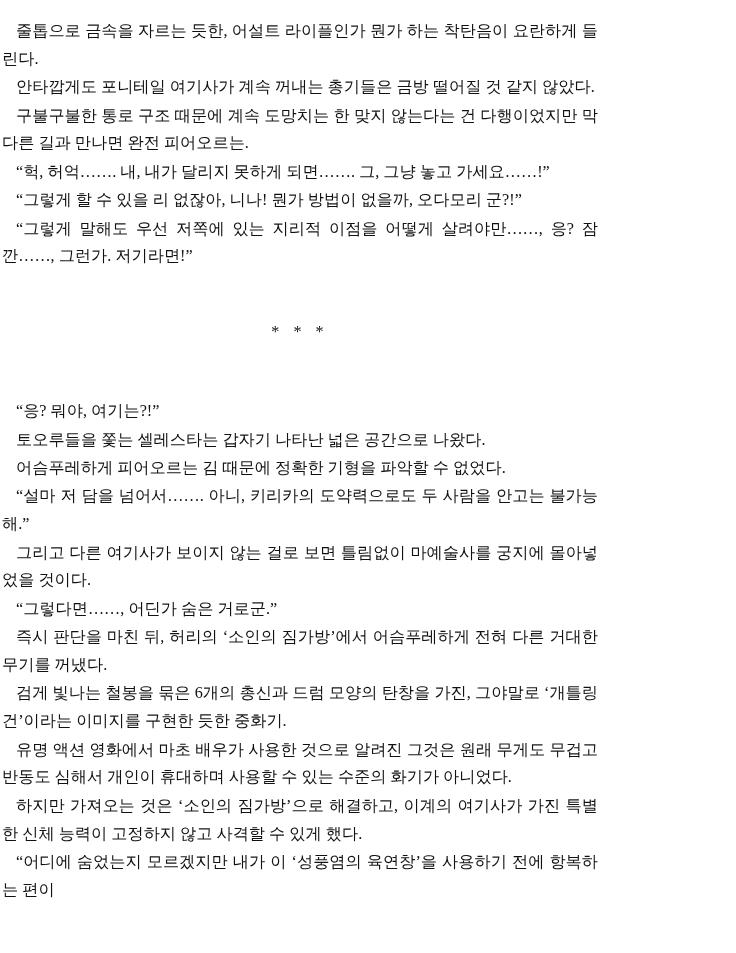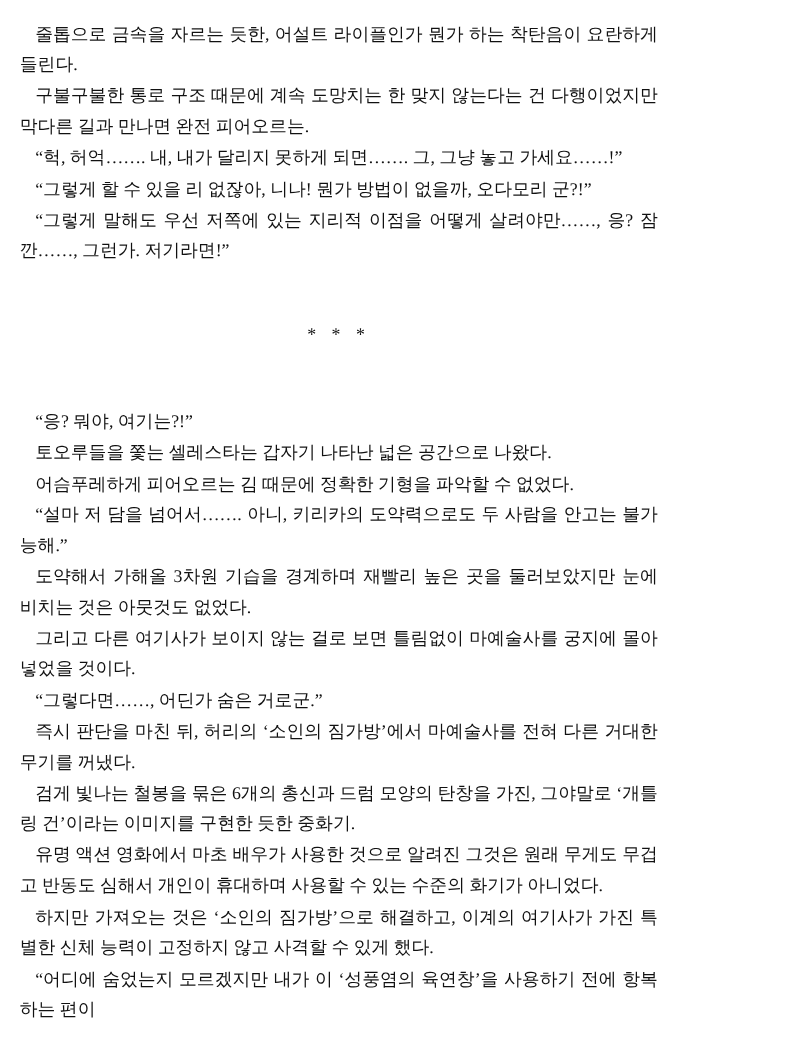--- a/index.html
+++ b/index.html
@@ -10,21 +10,21 @@
   body {
     width: 736px;
     min-height: 953px;
     font-family: "Liberation Serif", "DejaVu Serif", serif;
     color: #111111;
   }
   .page {
     width: 616px;
     min-height: 953px;
     box-sizing: border-box;
-    padding: 10px 18px 0 18px;
+    padding: 10px 18px 0 2px;
     background: #ffffff;
   }
   .block {
     font-size: 16.2px;
     line-height: 1.72;
     text-align: justify;
     text-justify: inter-character;
     word-break: break-all;
     margin: 0 0 0.5px 0;
   }
@@ -47,36 +47,36 @@
 </style>
 </head>
 <body>
 
 <div class="page">
 
   <div class="spacer-top"></div>
 
   <div>
     <p class="block indent">줄톱으로 금속을 자르는 듯한, 어설트 라이플인가 뭔가 하는 착탄음이 요란하게 들린다.</p>
+    <p class="block indent">안타깝게도 포니테일 여기사가 계속 꺼내는 총기들은 금방 떨어질 것 같지 않았다.</p>
     <p class="block indent">구불구불한 통로 구조 때문에 계속 도망치는 한 맞지 않는다는 건 다행이었지만 막다른 길과 만나면 완전 피어오르는.</p>
     <p class="block quote">“헉, 허억……. 내, 내가 달리지 못하게 되면……. 그, 그냥 놓고 가세요……!”</p>
     <p class="block quote">“그렇게 할 수 있을 리 없잖아, 니나! 뭔가 방법이 없을까, 오다모리 군?!”</p>
     <p class="block quote">“그렇게 말해도 우선 저쪽에 있는 지리적 이점을 어떻게 살려야만……, 응? 잠깐……, 그런가. 저기라면!”</p>
   </div>
 
   <div class="divider">* * *</div>
 
   <div>
     <p class="block quote">“응? 뭐야, 여기는?!”</p>
     <p class="block indent">토오루들을 쫓는 셀레스타는 갑자기 나타난 넓은 공간으로 나왔다.</p>
     <p class="block indent">어슴푸레하게 피어오르는 김 때문에 정확한 기형을 파악할 수 없었다.</p>
     <p class="block quote">“설마 저 담을 넘어서……. 아니, 키리카의 도약력으로도 두 사람을 안고는 불가능해.”</p>
-    <p class="block indent">도약해서 가해올 3차원 기습을 경계하며 재빨리 높은 곳을 둘러보았지만 눈에 비치는 것은 아뭇것도 없었다.</p>
     <p class="block indent">그리고 다른 여기사가 보이지 않는 걸로 보면 틀림없이 마예술사를 궁지에 몰아넣었을 것이다.</p>
     <p class="block quote">“그렇다면……, 어딘가 숨은 거로군.”</p>
-    <p class="block indent">즉시 판단을 마친 뒤, 허리의 ‘소인의 짐가방’에서 마예술사를 전혀 다른 거대한 무기를 꺼냈다.</p>
+    <p class="block indent">즉시 판단을 마친 뒤, 허리의 ‘소인의 짐가방’에서 어슴푸레하게 전혀 다른 거대한 무기를 꺼냈다.</p>
     <p class="block indent">검게 빛나는 철봉을 묶은 6개의 총신과 드럼 모양의 탄창을 가진, 그야말로 ‘개틀링 건’이라는 이미지를 구현한 듯한 중화기.</p>
     <p class="block indent">유명 액션 영화에서 마초 배우가 사용한 것으로 알려진 그것은 원래 무게도 무겁고 반동도 심해서 개인이 휴대하며 사용할 수 있는 수준의 화기가 아니었다.</p>
     <p class="block indent">하지만 가져오는 것은 ‘소인의 짐가방’으로 해결하고, 이계의 여기사가 가진 특별한 신체 능력이 고정하지 않고 사격할 수 있게 했다.</p>
     <p class="block quote">“어디에 숨었는지 모르겠지만 내가 이 ‘성풍염의 육연창’을 사용하기 전에 항복하는 편이</p>
   </div>
 
 </div>
 
 </body></html>

